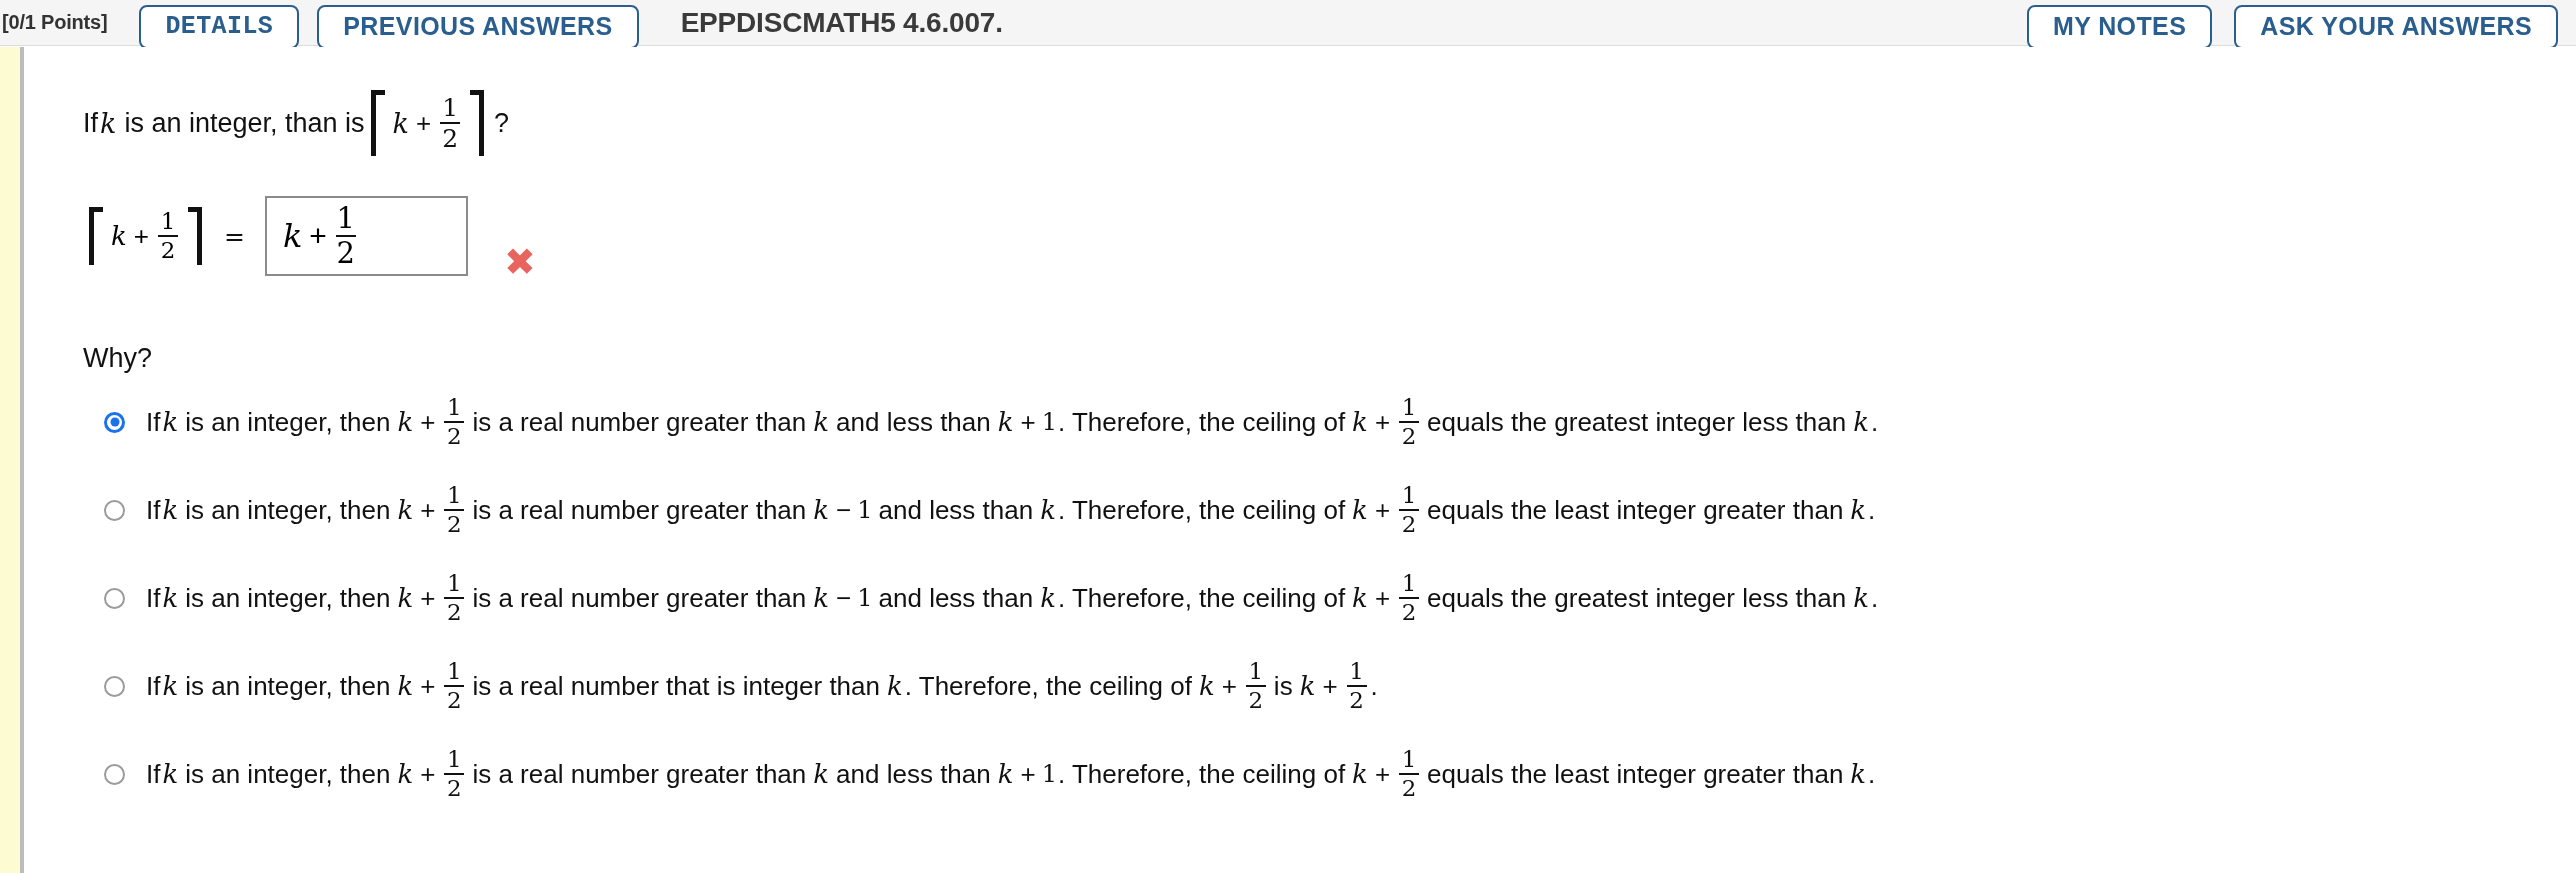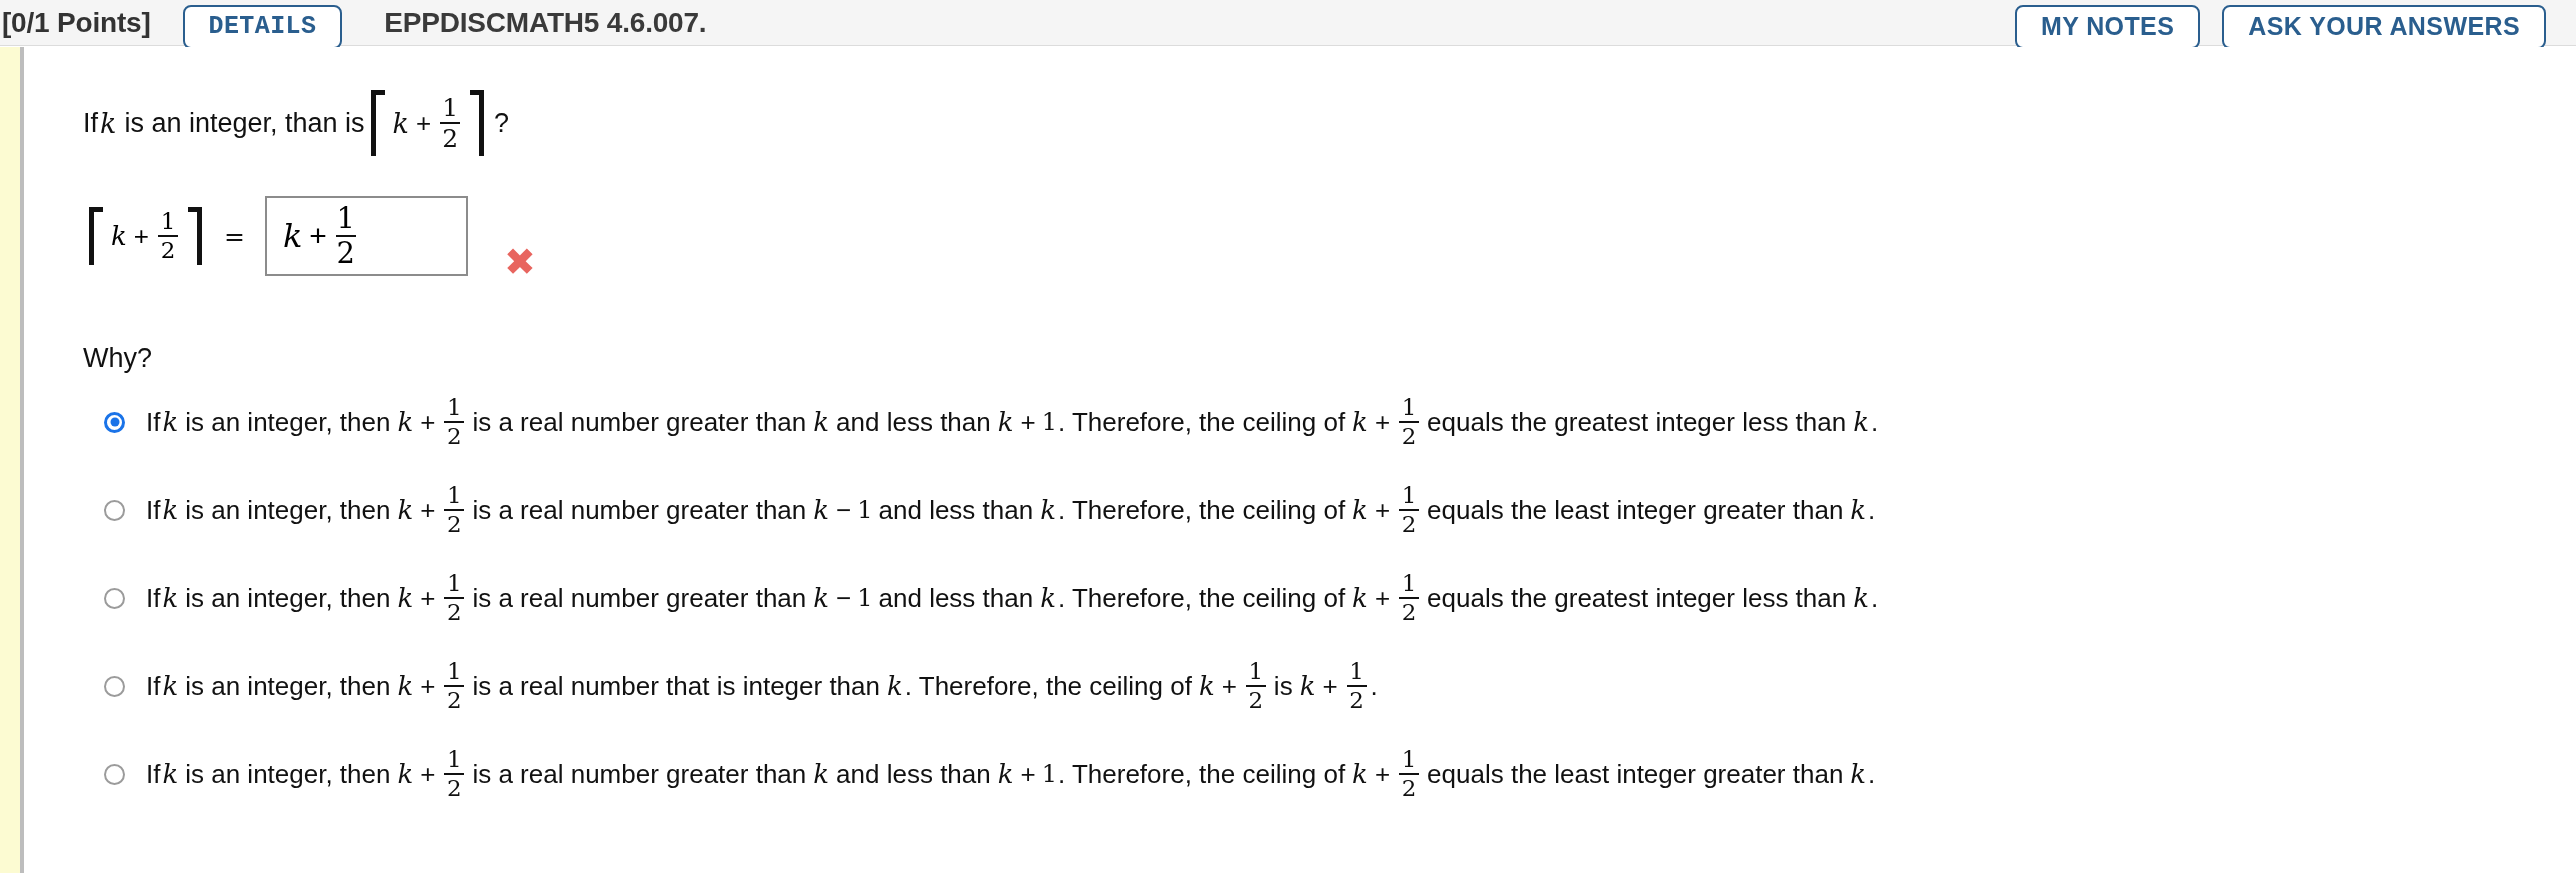--- a/index.html
+++ b/index.html
@@ -21,21 +21,21 @@
     top: 0; left: 0;
     width: 2576px;
     height: 46px;
     background: #f5f5f5;
     border-bottom: 1px solid #dcdcdc;
     box-sizing: border-box;
     display: flex;
     align-items: center;
   }
   .points {
-    font-size: 28px;
+    font-size: 20px;
     font-weight: bold;
     color: #333333;
     margin-left: 2px;
     white-space: nowrap;
     letter-spacing: -0.2px;
   }
   .hbtn {
     display: inline-flex;
     align-items: center;
     justify-content: center;
@@ -61,21 +61,21 @@
     font-weight: bold;
     color: #3a3a3a;
     margin-left: 42px;
     white-space: nowrap;
     letter-spacing: -0.2px;
   }
   .header-right {
     margin-left: auto;
     display: flex;
     align-items: center;
-    padding-right: 30px;
+    padding-right: 18px;
   }
   .header-right .hbtn { margin-left: 22px; }
 
   
   .yellow-strip {
     position: absolute;
     left: 0;
     top: 47px;
     width: 20px;
     height: 827px;
@@ -286,20 +286,21 @@
     align-self: flex-start;
     font-family: "DejaVu Sans", sans-serif;
   }
 </style>
 </head>
 <body>
 
 <div class="header">
   <span class="points">[0/1 Points]</span>
   <span class="hbtn details">DETAILS</span>
+  <span class="hbtn prev">PREVIOUS ANSWERS</span>
   <span class="qtitle">EPPDISCMATH5 4.6.007.</span>
   <span class="header-right">
     <span class="hbtn">MY NOTES</span>
     <span class="hbtn">ASK YOUR ANSWERS</span>
   </span>
 </div>
 
 <div class="yellow-strip"></div>
 <div class="gray-rule"></div>
 

